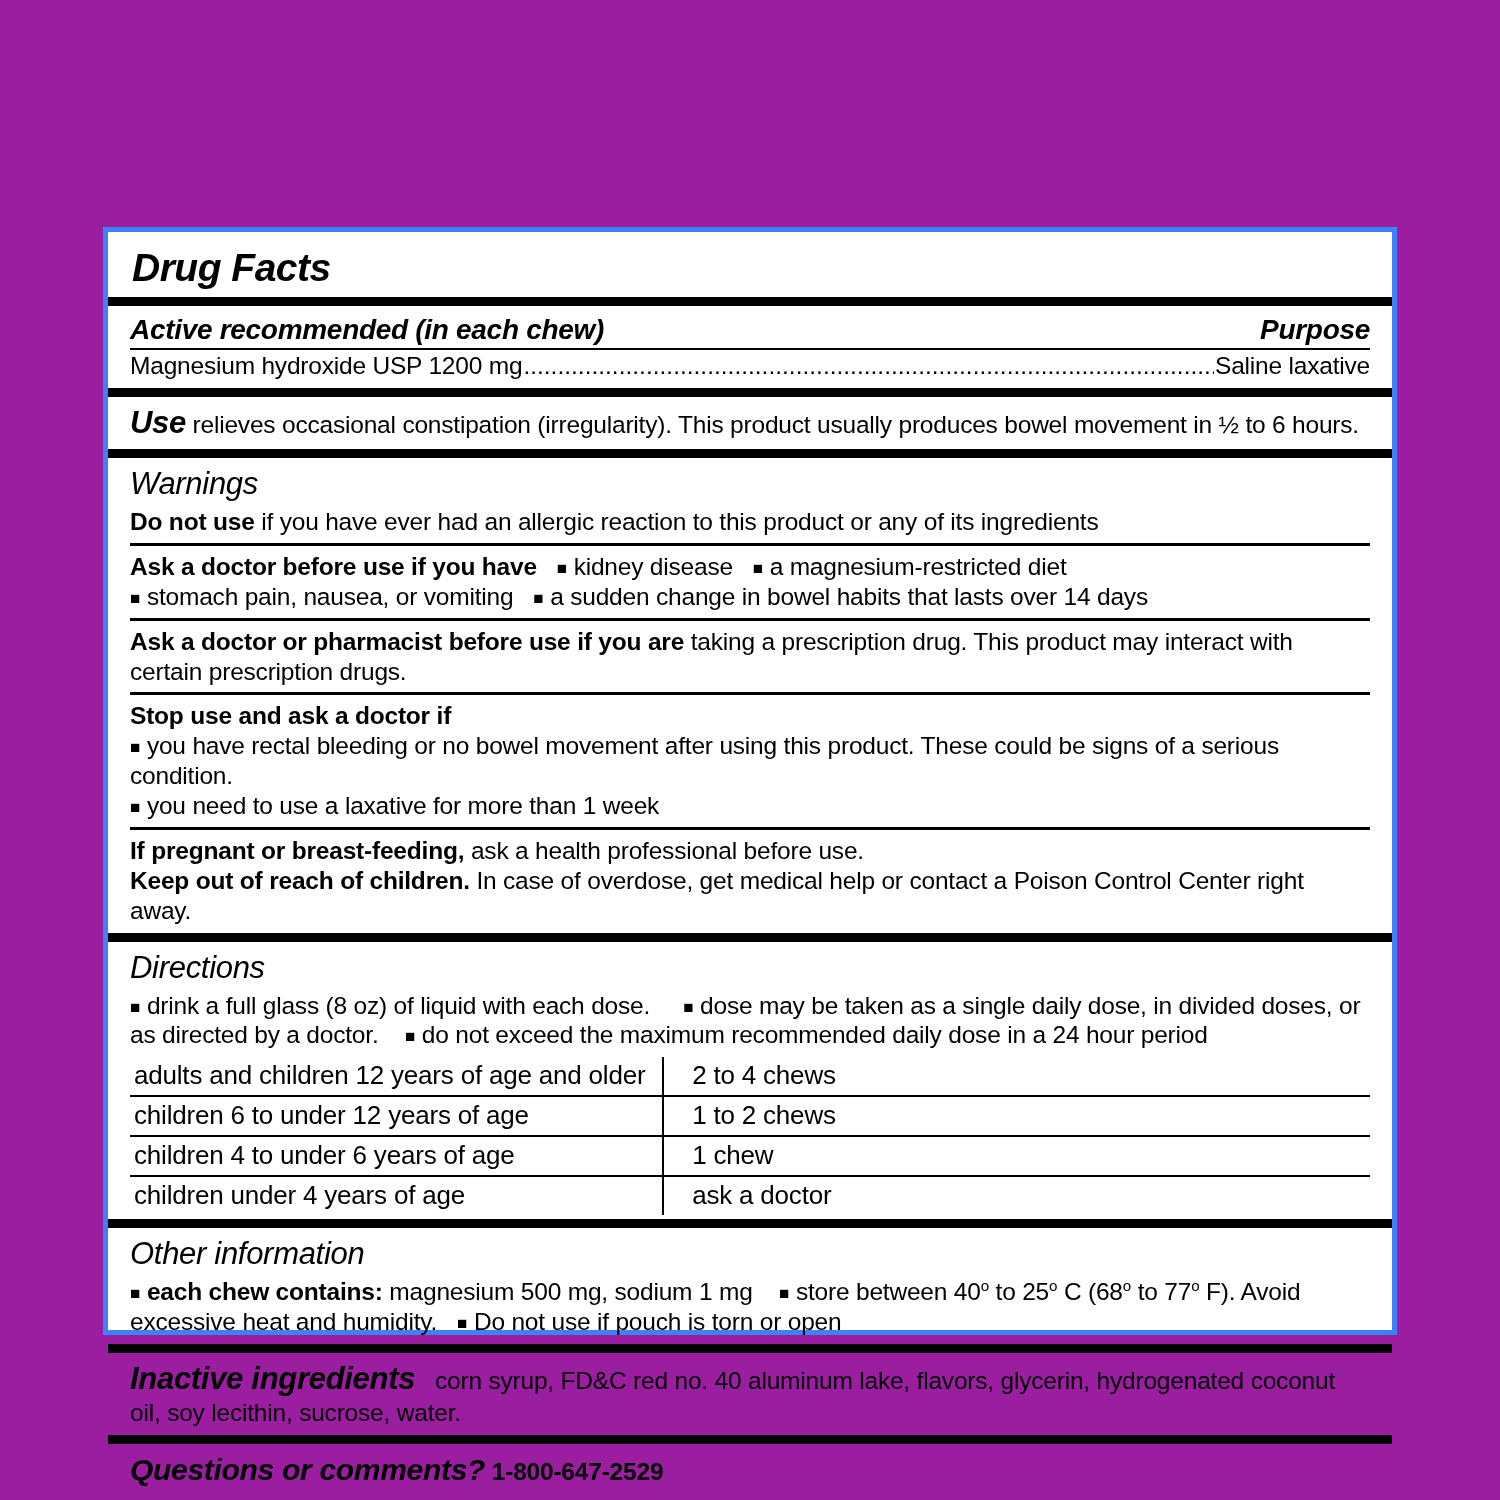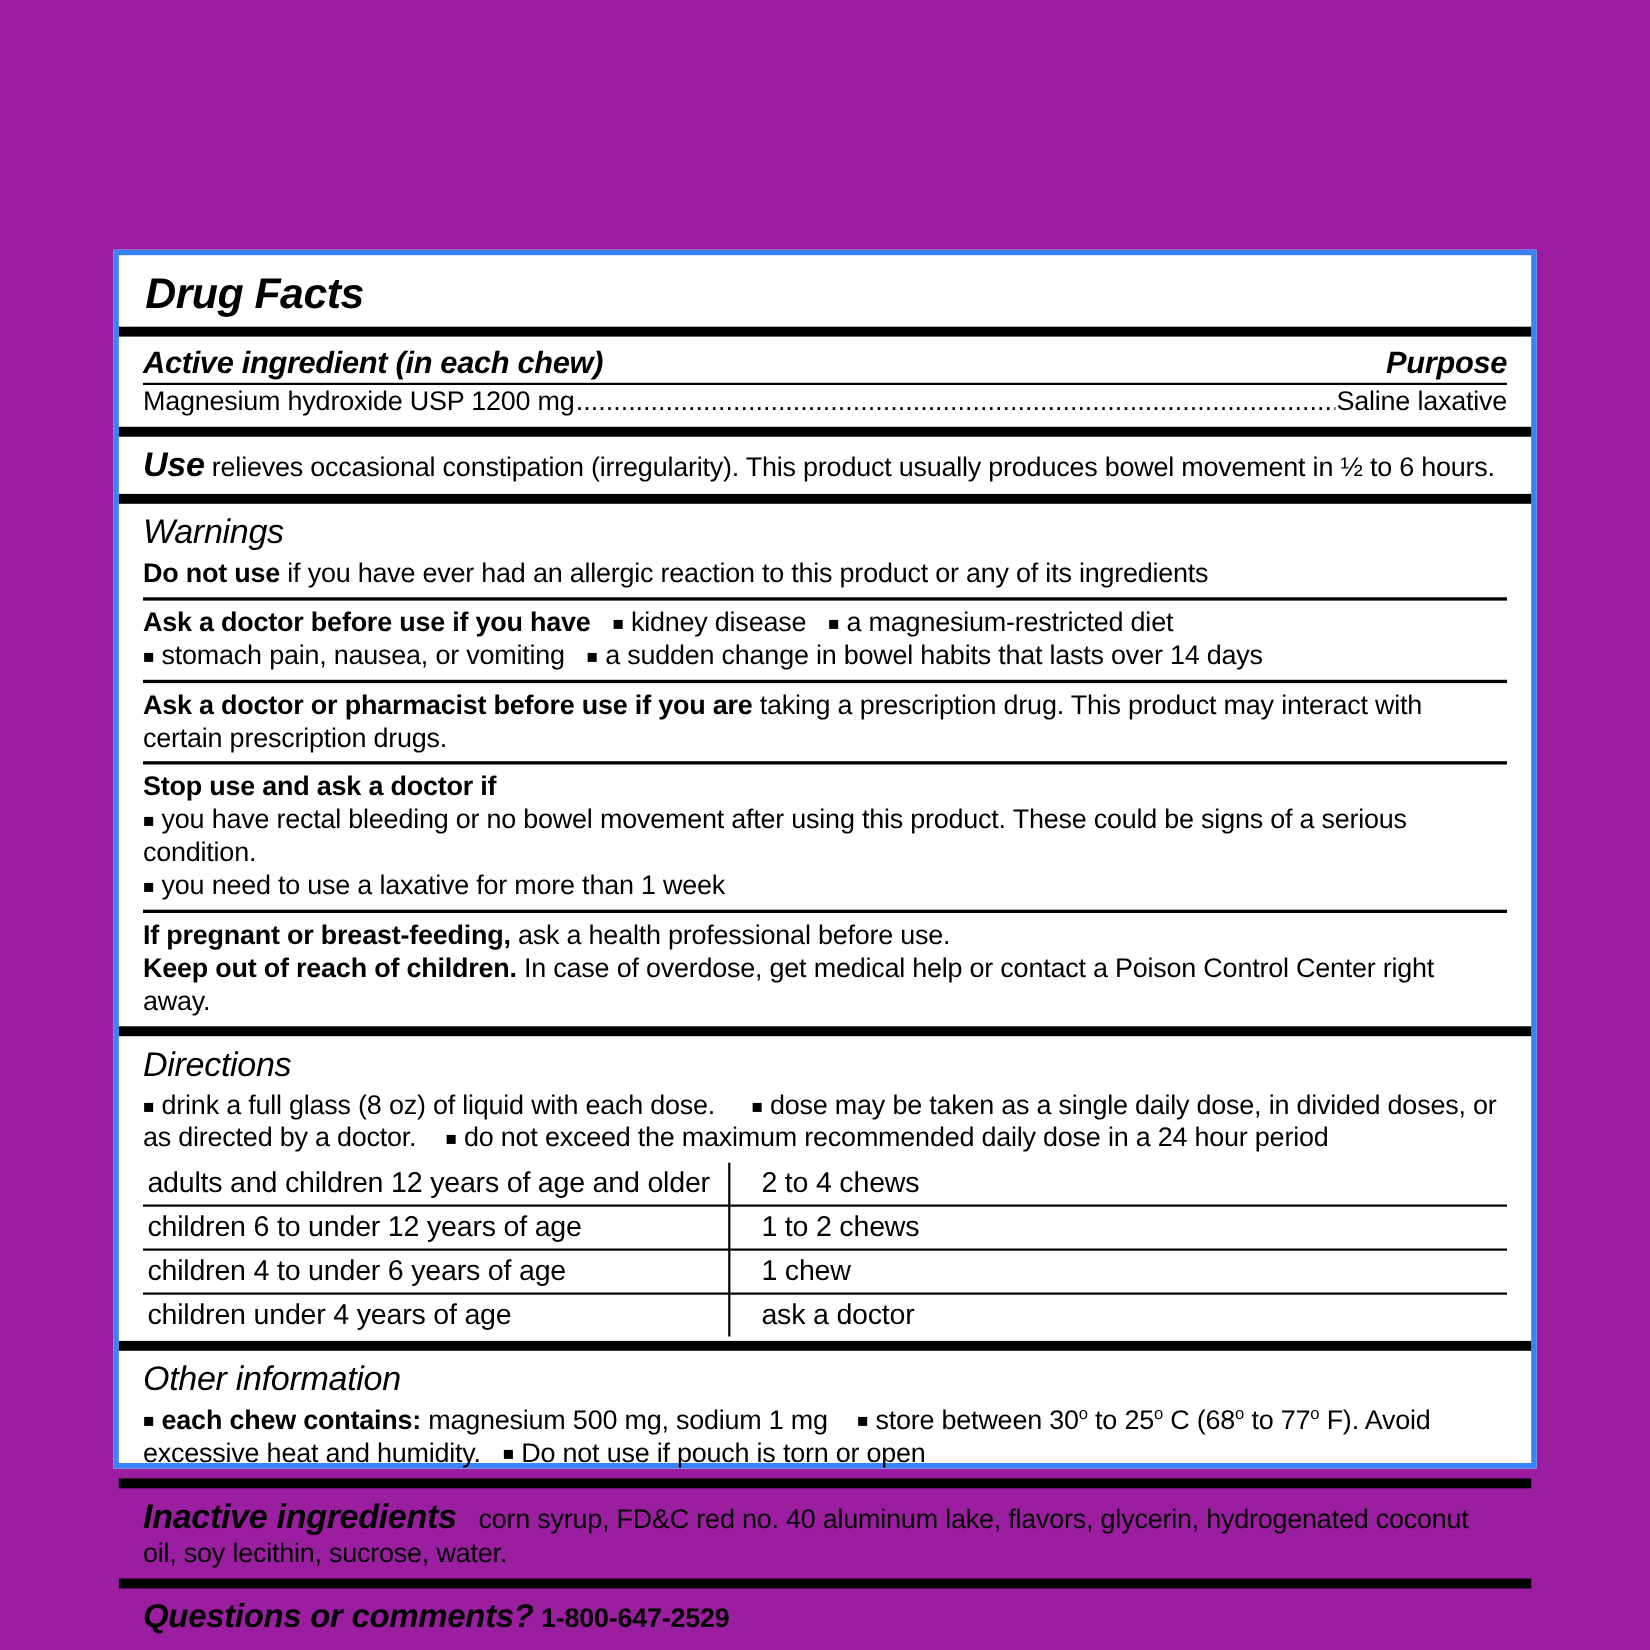--- a/index.html
+++ b/index.html
@@ -150,21 +150,21 @@
 </head>
 <body style="background: rgb(155, 30, 160);">
 
 <div class="panel">
   <div class="inner">
 
     <div class="title">Drug Facts</div>
     <div class="rule-thick"></div>
 
     <div class="row-ai">
-      <span class="hdr-bold-italic">Active ingredient (in each chew)</span>
+      <span class="hdr-bold-italic">Active recommended (in each chew)</span>
       <span class="hdr-bold-italic">Purpose</span>
     </div>
     <div class="rule-thin"></div>
 
     <div class="dotline">
       <span>Magnesium hydroxide USP 1200 mg</span>
       <span class="dots">...................................................................................................................................................</span>
       <span>Saline laxative</span>
     </div>
 
@@ -253,21 +253,21 @@
       </table>
 
     <div class="rule-thick"></div>
 
     <div class="sec-head">Other information</div>
     <div class="para">
       <span class="blk">■</span>
       <span class="b">each chew contains:</span>
       <span>magnesium 500 mg, sodium 1 mg</span>
       &nbsp;&nbsp;&nbsp;<span class="blk">■</span>
-      <span>store between 30</span><sup>o</sup><span> to 25</span><sup>o</sup><span> C (68</span><sup>o</sup><span> to 77</span><sup>o</sup><span> F). Avoid excessive heat and humidity.</span>
+      <span>store between 40</span><sup>o</sup><span> to 25</span><sup>o</sup><span> C (68</span><sup>o</sup><span> to 77</span><sup>o</sup><span> F). Avoid excessive heat and humidity.</span>
       &nbsp;&nbsp;<span class="blk">■</span>
       <span>Do not use if pouch is torn or open</span>
     </div>
 
     <div class="rule-thick"></div>
 
     <div class="para">
       <span class="inline-head">Inactive ingredients</span>
       &nbsp;&nbsp;<span>corn syrup, FD&amp;C red no. 40 aluminum lake, flavors, glycerin, hydrogenated coconut oil, soy lecithin, sucrose, water.</span>
     </div>

